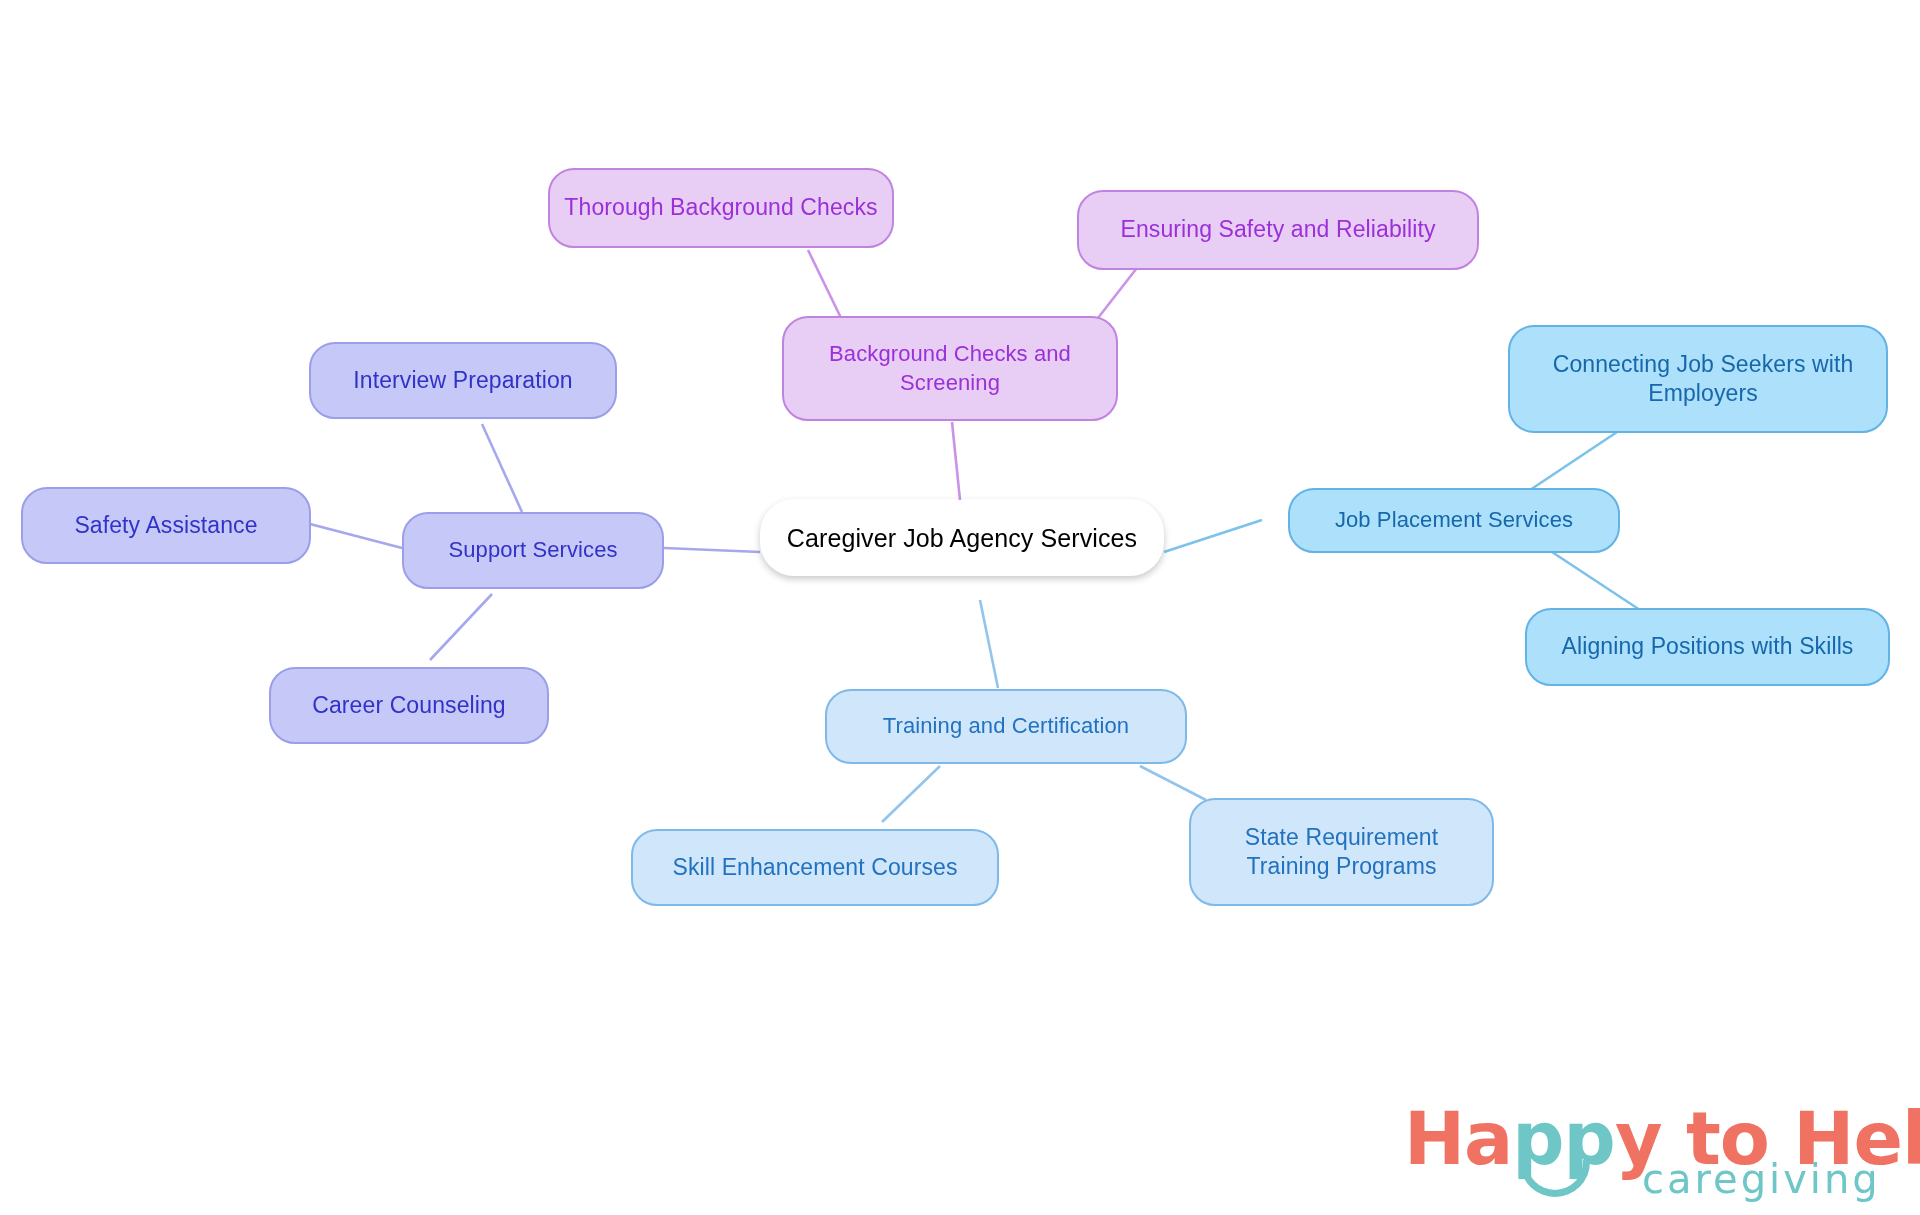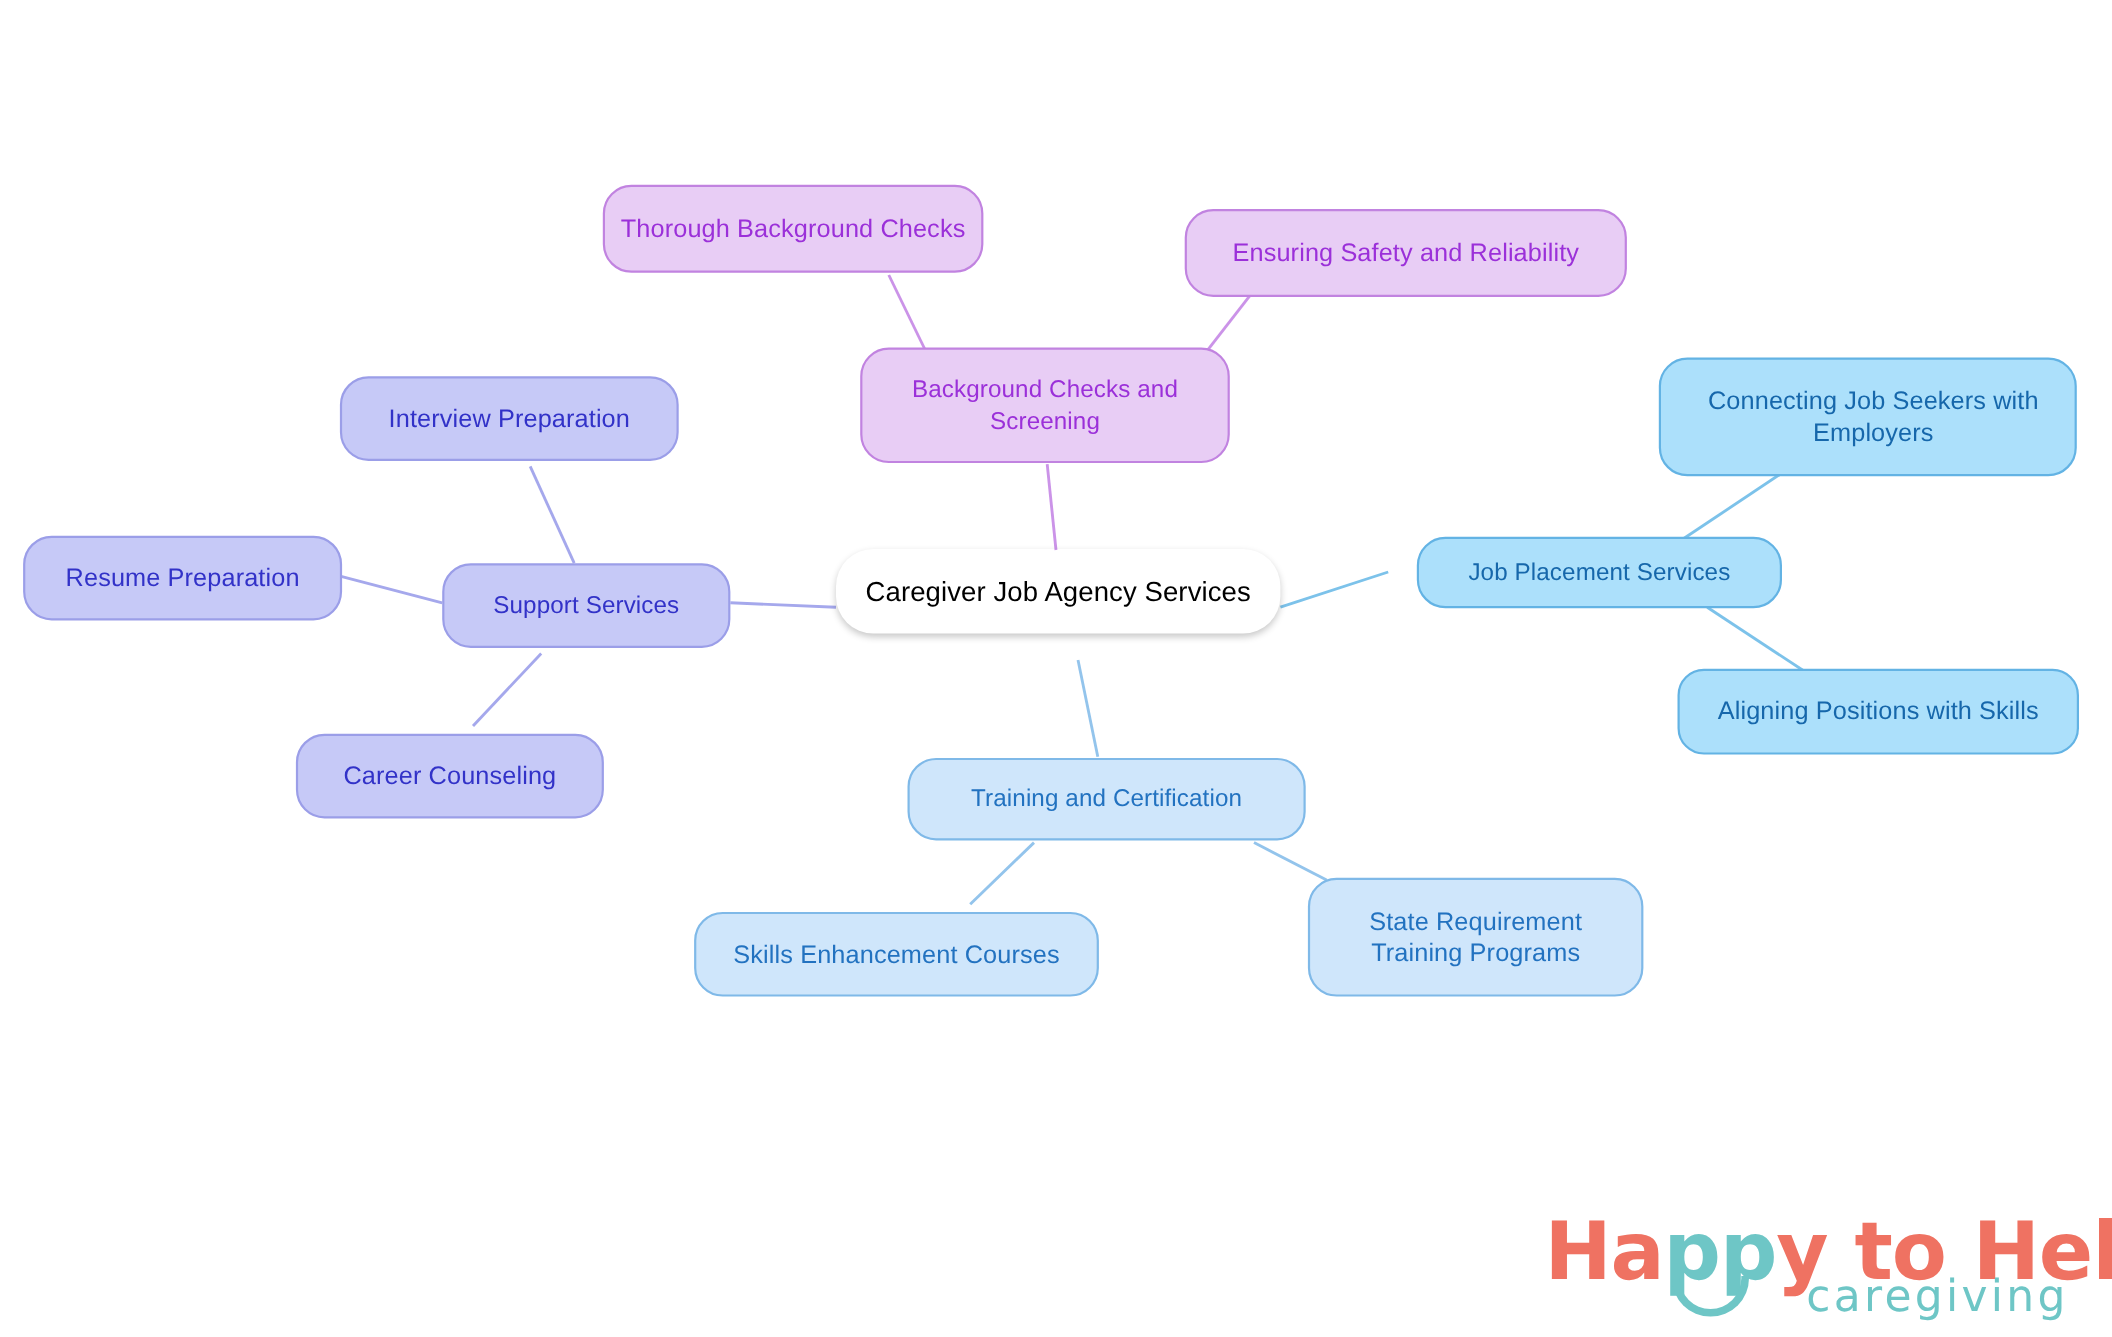--- a/index.html
+++ b/index.html
@@ -108,39 +108,39 @@
     <path d="M402 548 L310 524" stroke="#a5a8ec" stroke-width="2.6" fill="none"></path>
     <path d="M492 594 L430 660" stroke="#a5a8ec" stroke-width="2.6" fill="none"></path>
   </svg>
 
   <div class="node root" style="left:760px; top:499px; width:404px; height:77px; font-size:25px;">Caregiver Job Agency Services</div>
 
   <div class="node branch" style="left:1260px; top:488px; width:332px; height:65px; background:#ace0fb; border-color:#63b3e4; color:#1667ab;margin-left:28px;">Job Placement Services</div>
 
   <div class="node leaf" style="left:1508px; top:325px; width:380px; height:108px; background:#ace0fb; border-color:#63b3e4; color:#1667ab;padding-left:24px;">Connecting Job Seekers with Employers</div>
 
-  <div class="node leaf" style="left:1525px; top:608px; width:365px; height:78px; background:#ace0fb; border-color:#63b3e4; color:#1667ab;border-radius:24px;">Aligning Positions with Skills</div>
+  <div class="node leaf" style="left:1525px; top:608px; width:365px; height:78px; background:#ace0fb; border-color:#63b3e4; color:#1667ab;">Aligning Positions with Skills</div>
 
   <div class="node branch" style="left:825px; top:689px; width:362px; height:75px; background:#cfe6fb; border-color:#7fb9e8; color:#2272c0;text-align:center;">Training and Certification</div>
 
-  <div class="node leaf" style="left:631px; top:829px; width:368px; height:77px; background:#cfe6fb; border-color:#7fb9e8; color:#2272c0;">Skills Enhancement Courses</div>
+  <div class="node leaf" style="left:631px; top:829px; width:368px; height:77px; background:#cfe6fb; border-color:#7fb9e8; color:#2272c0;">Skill Enhancement Courses</div>
 
   <div class="node leaf" style="left:1189px; top:798px; width:305px; height:108px; background:#cfe6fb; border-color:#7fb9e8; color:#2272c0;">State Requirement Training Programs</div>
 
   <div class="node branch" style="left:782px; top:316px; width:336px; height:105px; background:#e8cdf5; border-color:#c183e0; color:#9b30d9;">Background Checks and Screening</div>
 
   <div class="node leaf" style="left:548px; top:168px; width:346px; height:80px; background:#e8cdf5; border-color:#c183e0; color:#9b30d9;">Thorough Background Checks</div>
 
   <div class="node leaf" style="left:1077px; top:190px; width:402px; height:80px; background:#e8cdf5; border-color:#c183e0; color:#9b30d9;">Ensuring Safety and Reliability</div>
 
   <div class="node leaf" style="left:309px; top:342px; width:308px; height:77px; background:#c6c9f7; border-color:#9b9ee8; color:#3232c8;">Interview Preparation</div>
 
   <div class="node branch" style="left:402px; top:512px; width:262px; height:77px; background:#c6c9f7; border-color:#9b9ee8; color:#3232c8;">Support Services</div>
 
-  <div class="node leaf" style="left:21px; top:487px; width:290px; height:77px; background:#c6c9f7; border-color:#9b9ee8; color:#3232c8;">Resume Preparation</div>
+  <div class="node leaf" style="left:21px; top:487px; width:290px; height:77px; background:#c6c9f7; border-color:#9b9ee8; color:#3232c8;">Safety Assistance</div>
 
   <div class="node leaf" style="left:269px; top:667px; width:280px; height:77px; background:#c6c9f7; border-color:#9b9ee8; color:#3232c8;">Career Counseling</div>
 
   <div id="logo">
     <div class="logo-main">
       <span style="color:#ef7262;">Ha</span><span style="color:#6ec6c6;">pp</span><span style="color:#ef7262;">y to Help</span>
     </div>
     <div class="logo-smile"></div>
     <div class="logo-sub" style="color:#6ec6c6;">caregiving</div>
   </div>

